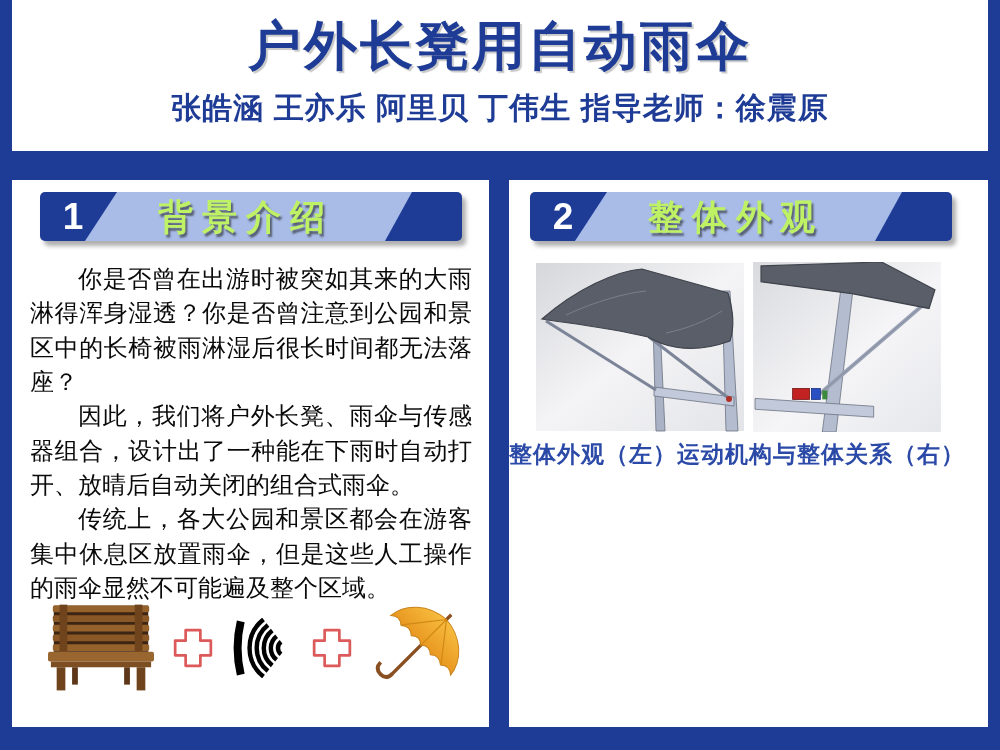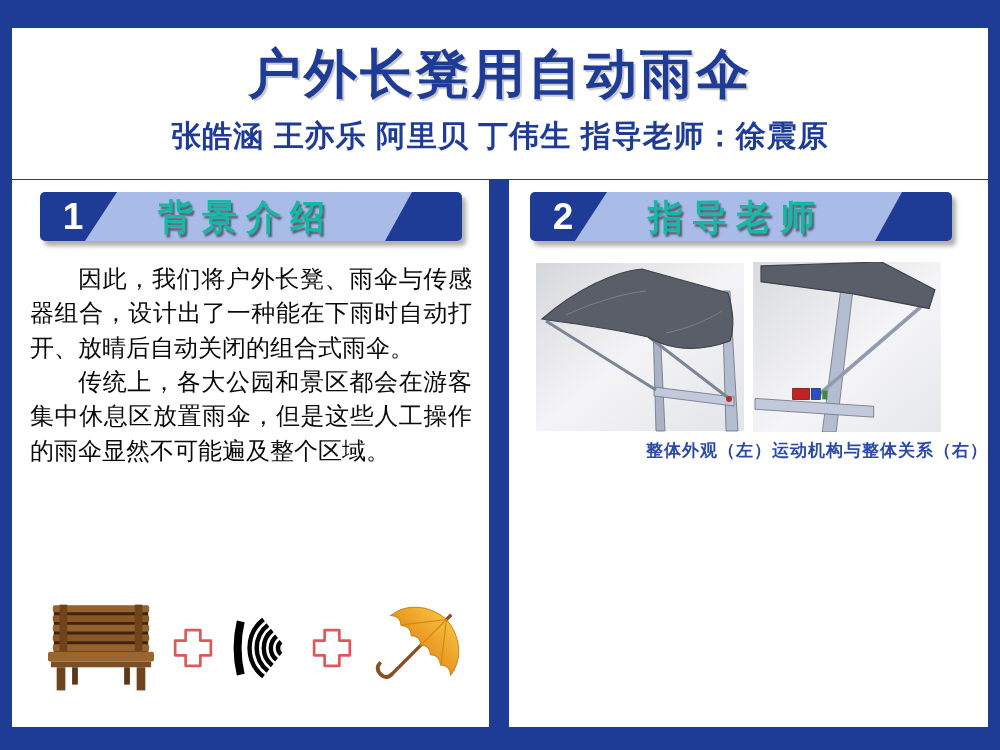--- a/index.html
+++ b/index.html
@@ -3,21 +3,21 @@
 <meta charset="utf-8">
 <style>
   html,body{margin:0;padding:0;}
   body{
     width:1000px;height:750px;position:relative;overflow:hidden;
     background:#1e3c96;
     font-family:"Liberation Sans","DejaVu Sans",sans-serif;
   }
   .white-block{position:absolute;background:#ffffff;}
   
-  .title-area{left:12px;top:28px;width:976px;height:151px;text-align:center;}
+  .title-area{left:12px;top:0;width:976px;height:151px;text-align:center;}
   .poster-title{
     margin:0;padding-top:16px;font-size:53px;line-height:60px;font-weight:bold;
     color:#1e3c96;letter-spacing:3px;
     text-shadow:2px 2px 1px #c9c9c9;
   }
   .poster-authors{
     margin:0;margin-top:12px;font-size:30px;font-weight:bold;color:#1e3c96;letter-spacing:1px;
   }
   
   .panel-left{left:12px;top:180px;width:477px;height:547px;}
@@ -30,60 +30,61 @@
   .banner .lightband{
     position:absolute;inset:0;background:#a9bce8;border-radius:0;
     clip-path:polygon(77px 0,372px 0,345px 100%,45px 100%);
   }
   .banner .num{
     position:absolute;left:0;top:0;width:66px;height:49px;line-height:49px;text-align:center;
     color:#ffffff;font-size:37px;font-weight:bold;
   }
   .banner .head{
     position:absolute;left:66px;right:76px;top:0;height:49px;line-height:50px;text-align:center;
-    color:#14b8a6;font-size:35px;font-weight:bold;letter-spacing:9px;
+    color:#bef264;font-size:35px;font-weight:bold;letter-spacing:9px;
     text-shadow:2px 3px 2px rgba(30,30,30,.6);
   }
   
   .body-text{
     position:absolute;color:#0a0a0a;font-size:24px;line-height:1.43;text-align:justify;
   }
   .body-text p{margin:0;text-indent:2em;}
   .body1{left:18px;top:82px;width:442px;}
   .body2{left:13px;top:294px;width:453px;}
   
   .icons-row{
     position:absolute;left:36px;top:412px;width:418px;height:112px;
     display:flex;align-items:center;justify-content:space-between;
   }
   
   .cad-images{position:absolute;left:27px;top:82px;display:flex;gap:8px;}
   .cad-images svg{display:block;}
   .cad-caption{
-    position:absolute;left:0;top:259px;width:100%;text-align:right;
-    color:#2b4aa8;font-size:17px;font-weight:600;letter-spacing:1px;
+    position:absolute;left:0;top:259px;width:100%;text-align:left;
+    color:#2b4aa8;font-size:23px;font-weight:600;letter-spacing:1px;
   }
 </style>
 </head>
 <body>
 
 <div class="white-block title-area">
   <h1 class="poster-title">户外长凳用自动雨伞</h1>
   <div class="poster-authors">张皓涵 王亦乐 阿里贝 丁伟生 指导老师：徐震原</div>
 </div>
 
 <div class="white-block panel-left">
 
   <div class="banner" style="left:28px;top:12px;">
     <div class="lightband"></div>
     <div class="num">1</div>
     <div class="head">背景介绍</div>
   </div>
 
   <div class="body-text body1">
+    <p>你是否曾在出游时被突如其来的大雨淋得浑身湿透？你是否曾注意到公园和景区中的长椅被雨淋湿后很长时间都无法落座？</p>
     <p>因此，我们将户外长凳、雨伞与传感器组合，设计出了一种能在下雨时自动打开、放晴后自动关闭的组合式雨伞。</p>
     <p>传统上，各大公园和景区都会在游客集中休息区放置雨伞，但是这些人工操作的雨伞显然不可能遍及整个区域。</p>
   </div>
 
   <div class="icons-row">
 
     <svg width="106" height="92" viewBox="0 0 110 92">
       <rect x="6" y="2" width="98" height="48" fill="#3c2512"></rect>
       <rect x="5" y="2" width="100" height="7" rx="2" fill="#96622c"></rect>
       <rect x="5" y="12" width="100" height="7" rx="2" fill="#8a5726"></rect>
@@ -134,21 +135,21 @@
       </g>
     </svg>
   </div>
 </div>
 
 <div class="white-block panel-right">
 
   <div class="banner" style="left:21px;top:12px;">
     <div class="lightband"></div>
     <div class="num">2</div>
-    <div class="head">指导老师</div>
+    <div class="head">整体外观</div>
   </div>
 
   <div class="cad-images">
 
     <svg width="208" height="170" viewBox="0 0 208 168">
       <defs>
         <linearGradient id="bg1" x1="0" y1="0" x2="1" y2="1">
           <stop offset="0" stop-color="#d6d7db"></stop>
           <stop offset="0.5" stop-color="#f4f4f6"></stop>
           <stop offset="1" stop-color="#e3e4e8"></stop>

